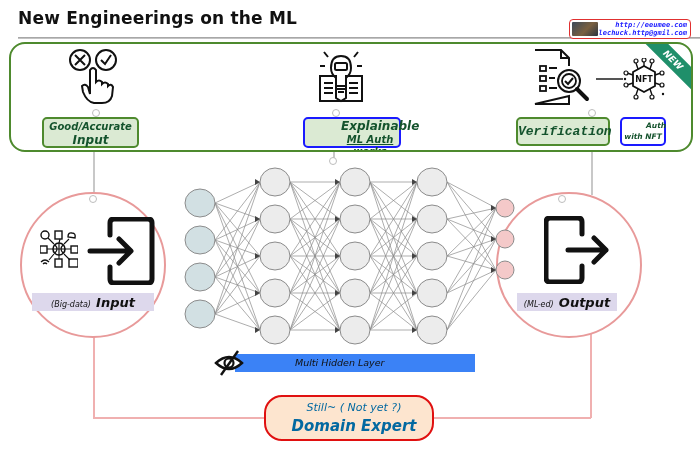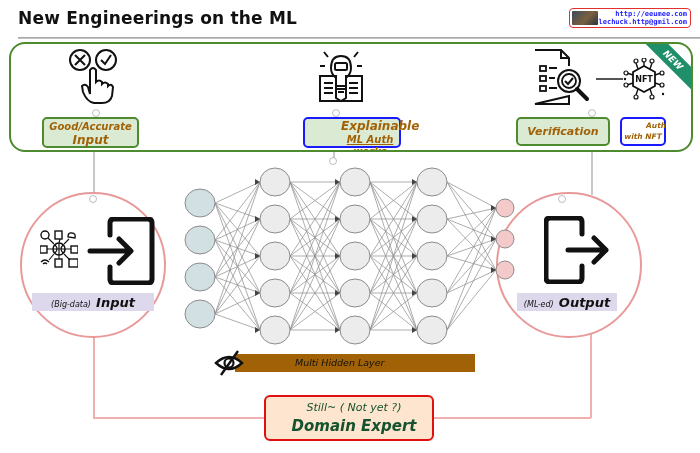--- a/index.html
+++ b/index.html
@@ -1,34 +1,34 @@
 <!DOCTYPE html>
 <html><head>
 <meta charset="utf-8">
 <style>
   html,body{margin:0;padding:0;background:#fff;}
   body{width:700px;height:453px;position:relative;overflow:hidden;font-family:"DejaVu Sans",sans-serif;}
   .abs{position:absolute;}
   #title{left:18px;top:8px;font-family:"DejaVu Sans",sans-serif;font-weight:bold;font-size:17px;color:#111;letter-spacing:0.2px;text-align:center;}
   #title-rule{left:18px;top:37px;width:682px;height:2px;background:linear-gradient(#9a9a9a,#d0d0d0);}
-  #credit{left:569px;top:8px;width:120px;height:18px;border:1.5px solid #e03030;border-radius:4px;background:#fff;}
+  #credit{left:569px;top:19px;width:120px;height:18px;border:1.5px solid #e03030;border-radius:4px;background:#fff;font-style:italic;}
   #credit .thumb{position:absolute;left:2px;top:2px;width:26px;height:14px;background:linear-gradient(135deg,#3b4a5a,#7a6040 55%,#2b3440);border-radius:1px;}
   #credit .line{position:absolute;right:3px;font-size:7px;color:#1a1aff;font-family:"DejaVu Sans Mono",monospace;font-weight:bold;line-height:8px;}
   #top-panel{left:9px;top:42px;width:684px;height:110px;border:2.5px solid #4e8a2e;border-radius:16px;box-sizing:border-box;overflow:hidden;background:#fff;}
   #new-ribbon{position:absolute;right:-22px;top:8px;width:80px;height:16px;background:#1f8f6a;color:#fff;font-size:9px;font-weight:bold;text-align:center;line-height:16px;transform:rotate(45deg);font-style:italic;}
-  .label-box{position:absolute;box-sizing:border-box;text-align:center;font-style:italic;font-weight:bold;color:#a16207;border-radius:5px;}
+  .label-box{position:absolute;box-sizing:border-box;text-align:center;font-style:italic;font-weight:bold;color:#14532d;border-radius:5px;}
   .green{background:#dbead3;border:2px solid #4e8a2e;}
   .blue{background:#dbead3;border:2px solid #1a1aff;padding-left:36px;}
   .blue-white{background:#fff;border:2px solid #1a1aff;}
   .tiny-link{position:absolute;width:6px;height:6px;border:1.2px solid #bdbdbd;border-radius:50%;background:#fff;}
   .vline{position:absolute;width:1.5px;background:#c8c8c8;}
   .big-circle{position:absolute;border:2px solid #e89a9a;border-radius:50%;box-sizing:border-box;background:#fff;}
   .caption{position:absolute;background:#ddd8ec;text-align:center;font-style:italic;color:#111;}
-  #hidden-bar{left:235px;top:354px;width:240px;height:18px;background:#a16207;}
-  #domain-box{left:264px;top:395px;width:170px;height:46px;background:#fde5cf;border:2px solid #e01010;border-radius:6px;box-sizing:border-box;text-align:center;color:#14532d;font-style:italic;padding-left:10px;}
+  #hidden-bar{left:235px;top:354px;width:240px;height:18px;background:#3b82f6;}
+  #domain-box{left:264px;top:395px;width:170px;height:46px;background:#fde5cf;border:2px solid #e01010;border-radius:18px;box-sizing:border-box;text-align:center;color:#0369a1;font-style:italic;padding-left:10px;}
   #frame-line{left:93px;top:326px;width:1.5px;height:92px;background:#f0b0b0;}
   #frame-line-r{left:590px;top:326px;width:1.5px;height:92px;background:#f0b0b0;}
   #frame-bottom{left:93px;top:417px;width:498px;height:1.5px;background:#f0b0b0;}
 </style>
 </head>
 <body>
 
 <div id="title" class="abs">New Engineerings on the ML</div>
 <div id="title-rule" class="abs"></div>
 <div id="credit" class="abs">
@@ -95,21 +95,21 @@
     <circle cx="3" cy="15" r="2" fill="#fff" stroke="#111" stroke-width="1.2"></circle>
     <circle cx="3" cy="27" r="2" fill="#fff" stroke="#111" stroke-width="1.2"></circle>
     <circle cx="39" cy="15" r="2" fill="#fff" stroke="#111" stroke-width="1.2"></circle>
     <circle cx="39" cy="27" r="2" fill="#fff" stroke="#111" stroke-width="1.2"></circle>
     <circle cx="13" cy="39" r="2" fill="#fff" stroke="#111" stroke-width="1.2"></circle>
     <circle cx="29" cy="39" r="2" fill="#fff" stroke="#111" stroke-width="1.2"></circle>
     <circle cx="2" cy="21" r="1.2" fill="#111"></circle>
     <circle cx="40" cy="36" r="1.2" fill="#111"></circle>
   </svg>
   <div class="label-box green" style="left:505px;top:73px;width:94px;height:29px;">
-    <div style="font-size:11px;line-height:25px;">Verification</div>
+    <div style="font-size:13px;line-height:25px;font-family:Liberation Mono, monospace;">Verification</div>
   </div>
   <div class="label-box blue-white" style="left:609px;top:73px;width:46px;height:29px;">
     <div style="font-size:7.5px;line-height:11px;margin-top:1px;padding-left:24px;">Auth</div>
     <div style="font-size:7.5px;line-height:11px;">with NFT</div>
   </div>
   <div class="tiny-link" style="left:577px;top:65px;"></div>
 </div>
 
 <div class="tiny-link" style="left:329px;top:157px;"></div>
 

